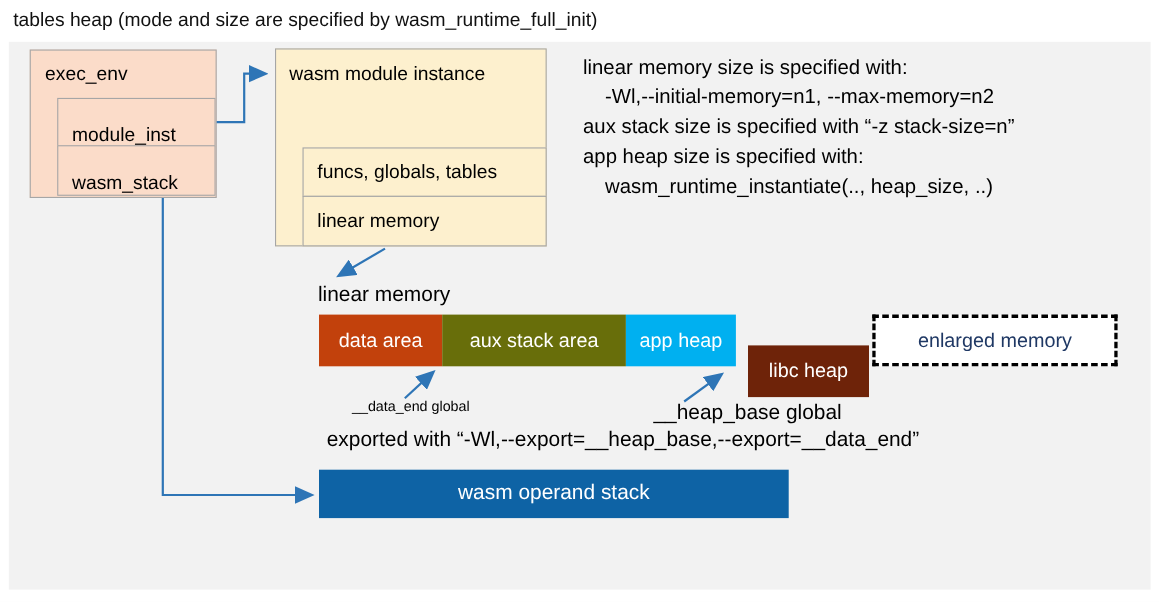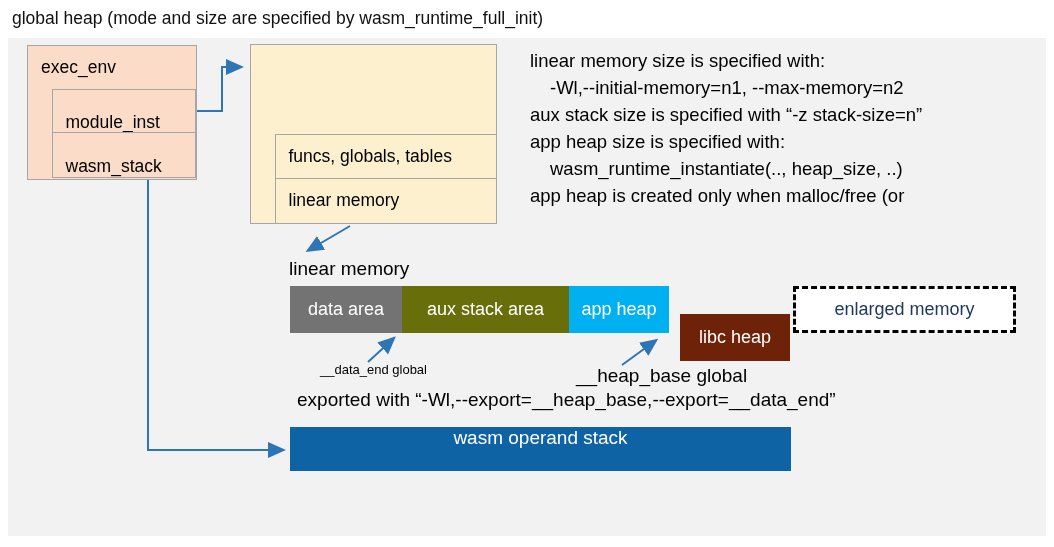--- a/index.html
+++ b/index.html
@@ -43,75 +43,75 @@
   .seg { position: absolute; top: 286px; height: 47px; display: flex;
     align-items: center; justify-content: center; font-size: 18px; color: #fff; }
   .seg.data    { left: 290px; width: 112px; }
   .seg.aux     { left: 402px; width: 167px; }
   .seg.appheap { left: 569px; width: 100px; }
   .seg.libc    { left: 680px; width: 110px; }
   .seg.enl     { left: 793px; width: 223px; background: #ffffff;
     border: 3px dashed #000; }
 
   .lbl-data-end  { position: absolute; left: 320px; top: 362px; font-size: 13px; }
-  .lbl-heap-base { position: absolute; left: 576px; top: 365px; font-size: 19px; }
+  .lbl-heap-base { position: absolute; left: 594px; top: 365px; font-size: 19px; }
   .lbl-export    { position: absolute; left: 297px; top: 389px; font-size: 19px; }
 
   
-  .opstack { position: absolute; left: 290px; top: 427px; width: 501px; height: 44px;
-    display: flex; justify-content: center;
+  .opstack { position: absolute; left: 290px; top: 427px; width: 427px; height: 44px;
+    display: flex; align-items: center; justify-content: center;
     color: #fff; font-size: 19px; }
   .bottom-note { position: absolute; left: 188px; top: 480px; font-size: 19px;
     line-height: 27px; }
 
   svg.overlay { position: absolute; left: 0; top: 0; width: 1054px; height: 547px;
     pointer-events: none; }
 </style>
 </head>
 <body>
 
 <div class="stage">
 
   <div class="panel"></div>
 
-  <div class="title">global heap (mode and size are specified by wasm_runtime_full_init)</div>
+  <div class="title">tables heap (mode and size are specified by wasm_runtime_full_init)</div>
 
   <div class="exec-outer">
     <div class="exec-header">exec_env</div>
   </div>
   <div class="exec-outer" style="background:none;border:none;">
     <div class="exec-row r1">
       <span>module_inst</span>
     </div>
     <div class="exec-row r2">
       <span>wasm_stack</span>
     </div>
   </div>
 
   <div class="inst-outer">
+    <div class="inst-header">wasm module instance</div>
     <div class="inst-row r1">
       <span>funcs, globals, tables</span>
     </div>
     <div class="inst-row r2">
       <span>linear memory</span>
     </div>
   </div>
 
   <div class="notes">
     <div>linear memory size is specified with:</div>
     <div class="indent">-Wl,--initial-memory=n1, --max-memory=n2</div>
     <div>aux stack size is specified with “-z stack-size=n”</div>
     <div>app heap size is specified with:</div>
     <div class="indent">wasm_runtime_instantiate(.., heap_size, ..)</div>
-    <div>app heap is created only when malloc/free (or</div>
   </div>
 
   <div class="lm-label">linear memory</div>
 
-  <div class="seg data" style="background-color: #737373;">
+  <div class="seg data" style="background-color: #c2410c;">
     <span>data area</span>
   </div>
   <div class="seg aux" style="background-color: rgb(104, 110, 10);">
     <span>aux stack area</span>
   </div>
   <div class="seg appheap" style="background-color: rgb(0, 176, 240);">
     <span>app heap</span>
   </div>
   <div class="seg libc" style="background-color: rgb(110, 35, 9); margin-top: 28px;">
     <span>libc heap</span>

